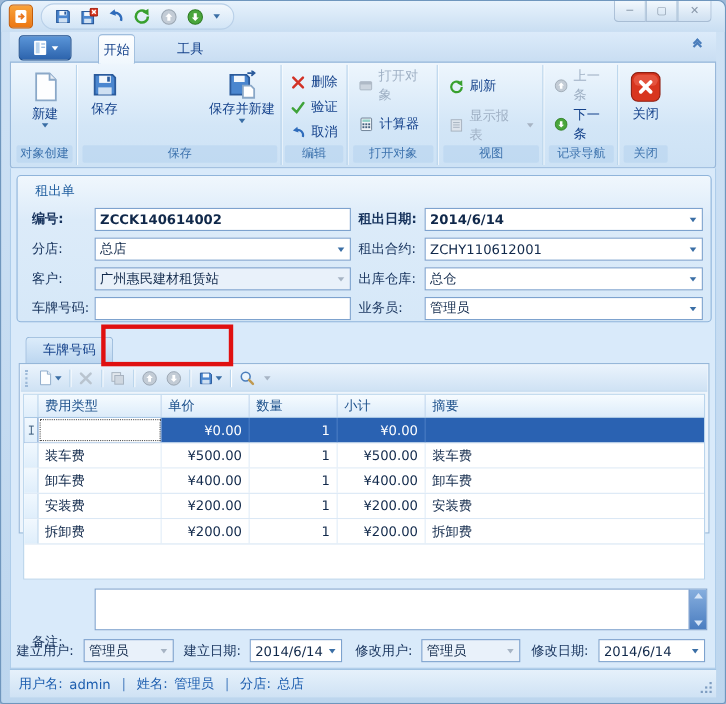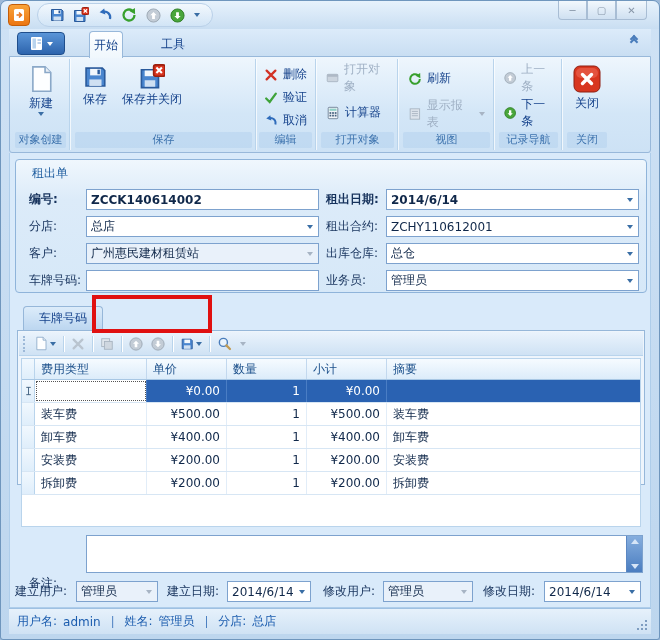--- a/index.html
+++ b/index.html
@@ -222,29 +222,29 @@
     <div class="rgroup" style="left:62px;width:184px">
       <div class="bigbtn" style="left:2px;width:42px">
         <svg width="26" height="26" viewBox="0 0 16 16">
           <path d="M2.5 2.5h10l1.5 1.5v9.5H2.5z" fill="#4a86cf" stroke="#2a5a9b"></path>
           <rect x="5" y="3" width="6.5" height="4" fill="#f2f7fc"></rect>
             <rect x="9.5" y="3.5" width="1.5" height="2.8" fill="#2a5a9b"></rect>
           <rect x="4.5" y="9.5" width="7.5" height="4" fill="#cfe0f2"></rect>
         </svg>
         <span class="lbl">保存</span>
       </div>
-      <div class="bigbtn" style="left:46px;width:68px">
+      <div class="bigbtn" style="left:114px;width:68px">
         <svg width="26" height="26" viewBox="0 0 16 16">
-          <path d="M1.5 3.5h9l1.5 1.5v9.5H1.5z" fill="#4a86cf" stroke="#2a5a9b"></path>
-          <rect x="3.5" y="4" width="6" height="3.5" fill="#f2f7fc"></rect>
-          <rect x="3.5" y="10" width="6.5" height="4" fill="#cfe0f2"></rect>
-          <rect x="9" y="0.5" width="7" height="7" rx="1.2" fill="#d9341f" stroke="#9c1f0e"></rect>
-          <path d="M10.7 2.2l3.4 3.4M14.1 2.2l-3.4 3.4" stroke="#fff" stroke-width="1.3"></path>
-        </svg>
-        <span class="lbl">保存并关闭</span>
+          <path d="M1.5 2.5h9l1.5 1.5v9.5H1.5z" fill="#4a86cf" stroke="#2a5a9b"></path>
+          <rect x="3.5" y="3" width="6" height="3.5" fill="#f2f7fc"></rect>
+          <path d="M8.5 8.5h4.5l1.8 1.8v5H8.5z" fill="#fff" stroke="#8aa8c8"></path>
+          <path d="M11 1.5h3.5M13.2 0l1.8 1.5-1.8 1.5" fill="none" stroke="#2a5a9b"></path>
+        </svg>
+        <span class="lbl">保存并新建</span>
+        <span class="dd" style="margin-top:2px"></span>
       </div>
       <div class="rgtitle">保存</div>
     </div>
 
     <div class="rgroup" style="left:246px;width:60px">
       <div class="smallcol">
         <div class="smallbtn">
           <svg width="14" height="14" viewBox="0 0 16 16">
             <path d="M3 3l10 10M13 3L3 13" stroke="#d23226" stroke-width="2.6" stroke-linecap="round"></path>
           </svg>

